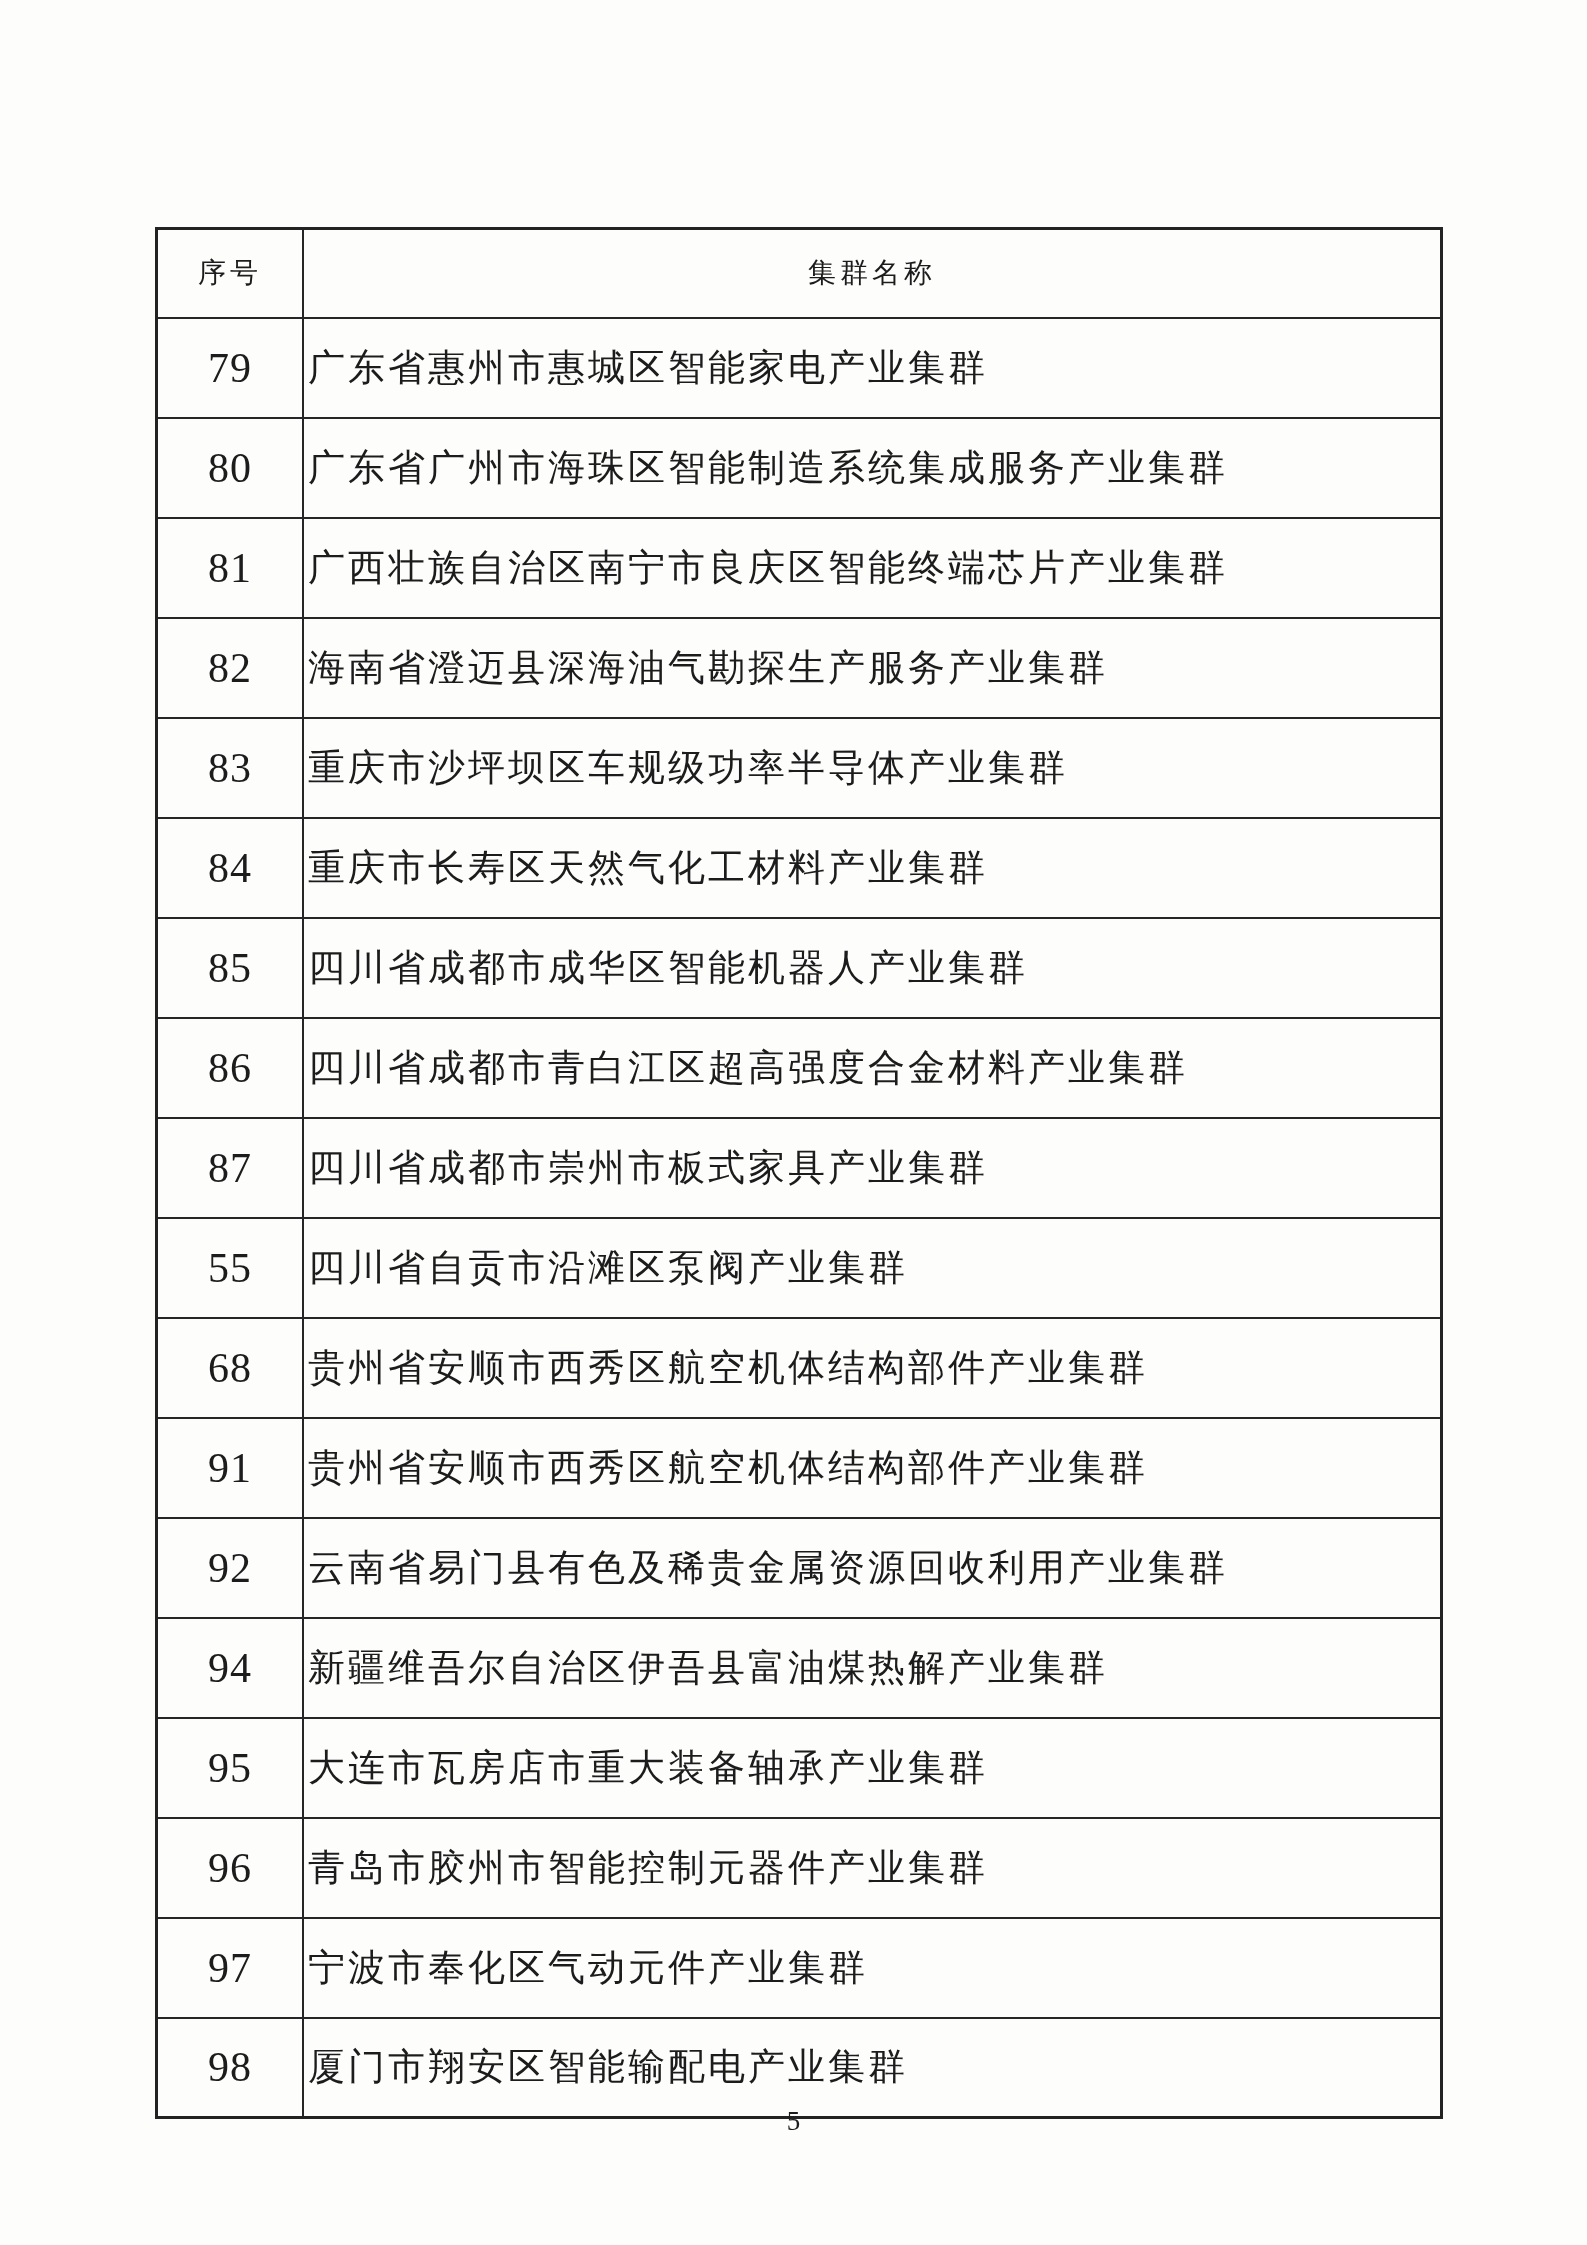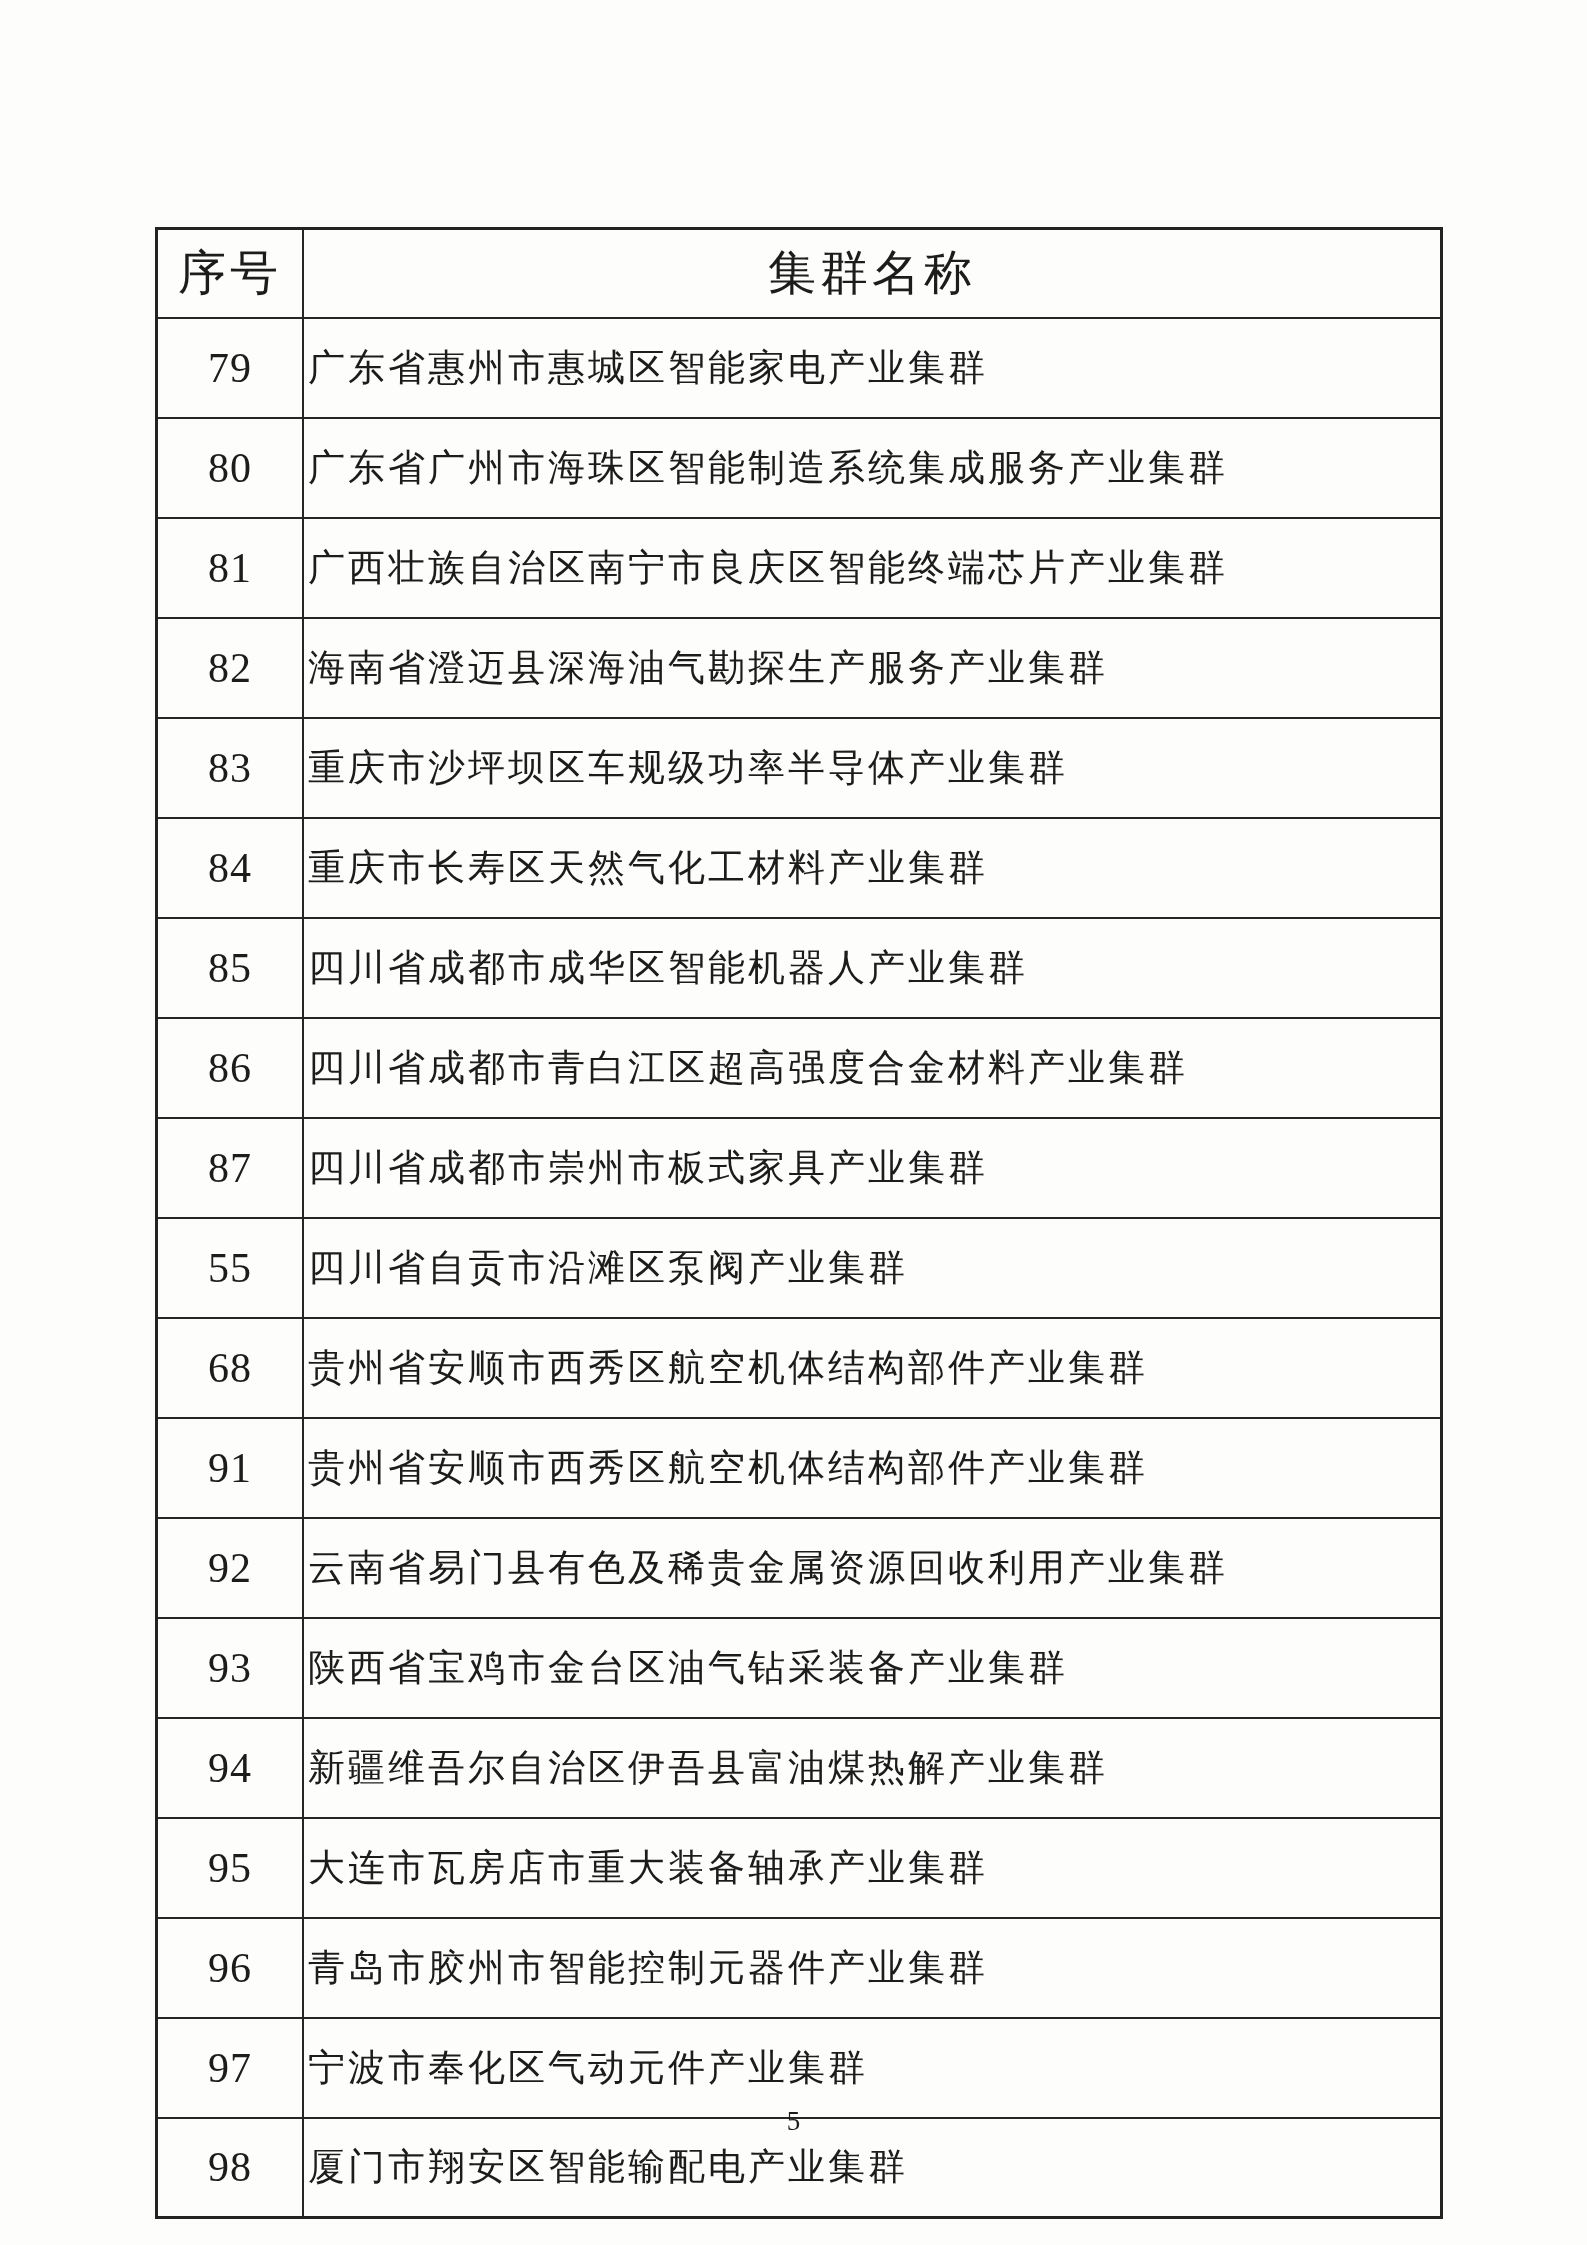--- a/index.html
+++ b/index.html
@@ -37,21 +37,21 @@
     width: 142px;
   }
   thead tr {
     height: 89px;
   }
   tbody tr {
     height: 100px;
   }
   th {
     font-weight: normal;
-    font-size: 48px;
+    font-size: 28px;
     letter-spacing: 4px;
     text-align: center;
   }
   td.cell-no {
     text-align: center;
     font-size: 42px;
     letter-spacing: 1px;
   }
   td.cell-name {
     text-align: left;
@@ -140,24 +140,20 @@
   <tr>
     <td class="cell-no">91</td>
     <td class="cell-name">贵州省安顺市西秀区航空机体结构部件产业集群</td>
   </tr>
 
   <tr>
     <td class="cell-no">92</td>
     <td class="cell-name">云南省易门县有色及稀贵金属资源回收利用产业集群</td>
   </tr>
 
-  <tr>
-    <td class="cell-no">93</td>
-    <td class="cell-name">陕西省宝鸡市金台区油气钻采装备产业集群</td>
-  </tr>
 
   <tr>
     <td class="cell-no">94</td>
     <td class="cell-name">新疆维吾尔自治区伊吾县富油煤热解产业集群</td>
   </tr>
 
   <tr>
     <td class="cell-no">95</td>
     <td class="cell-name">大连市瓦房店市重大装备轴承产业集群</td>
   </tr>

